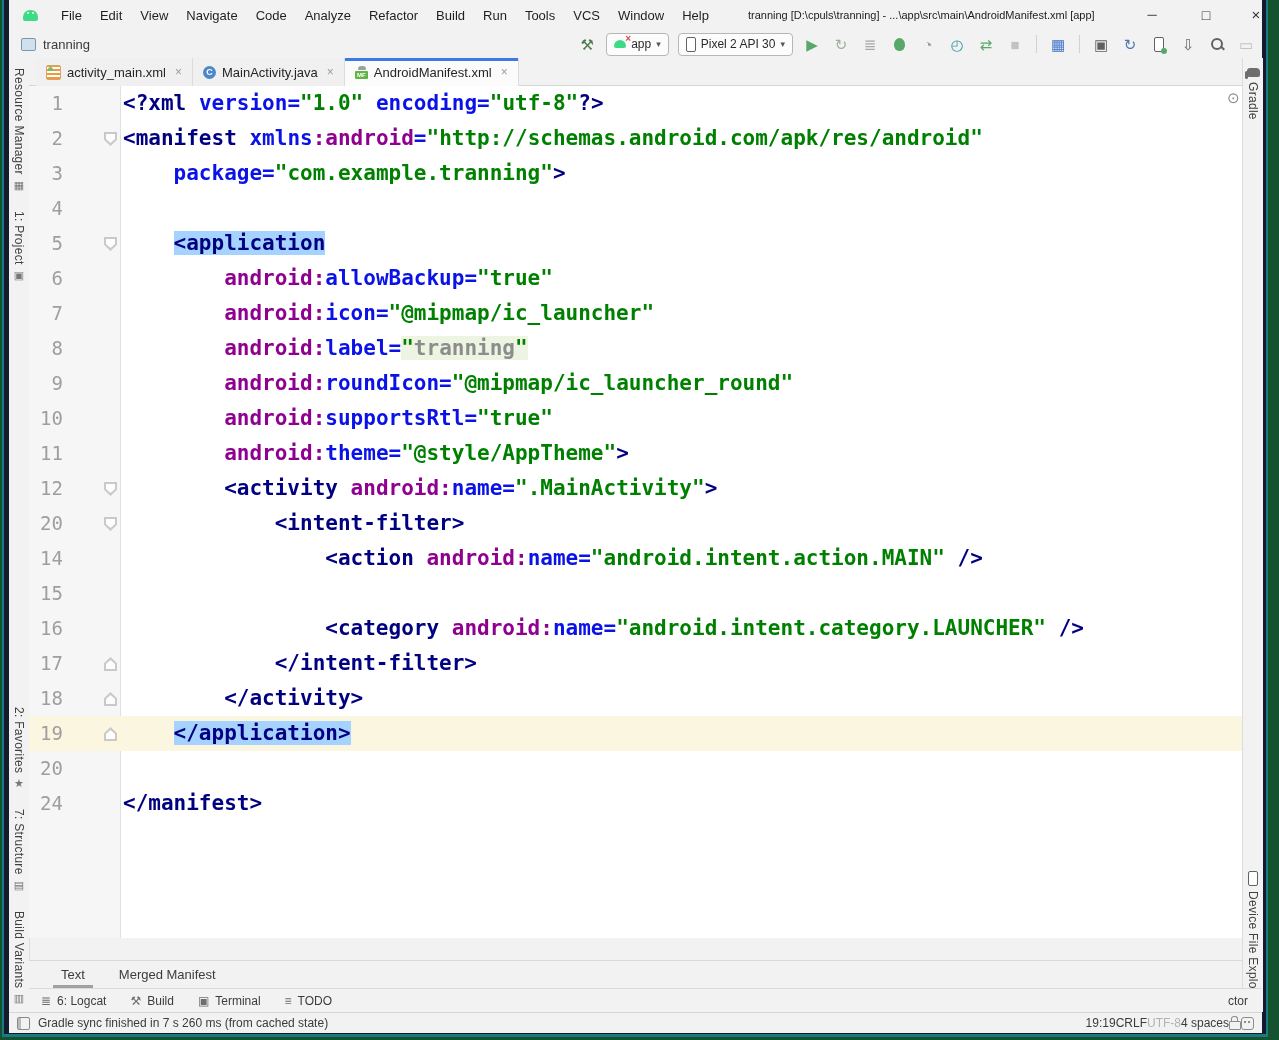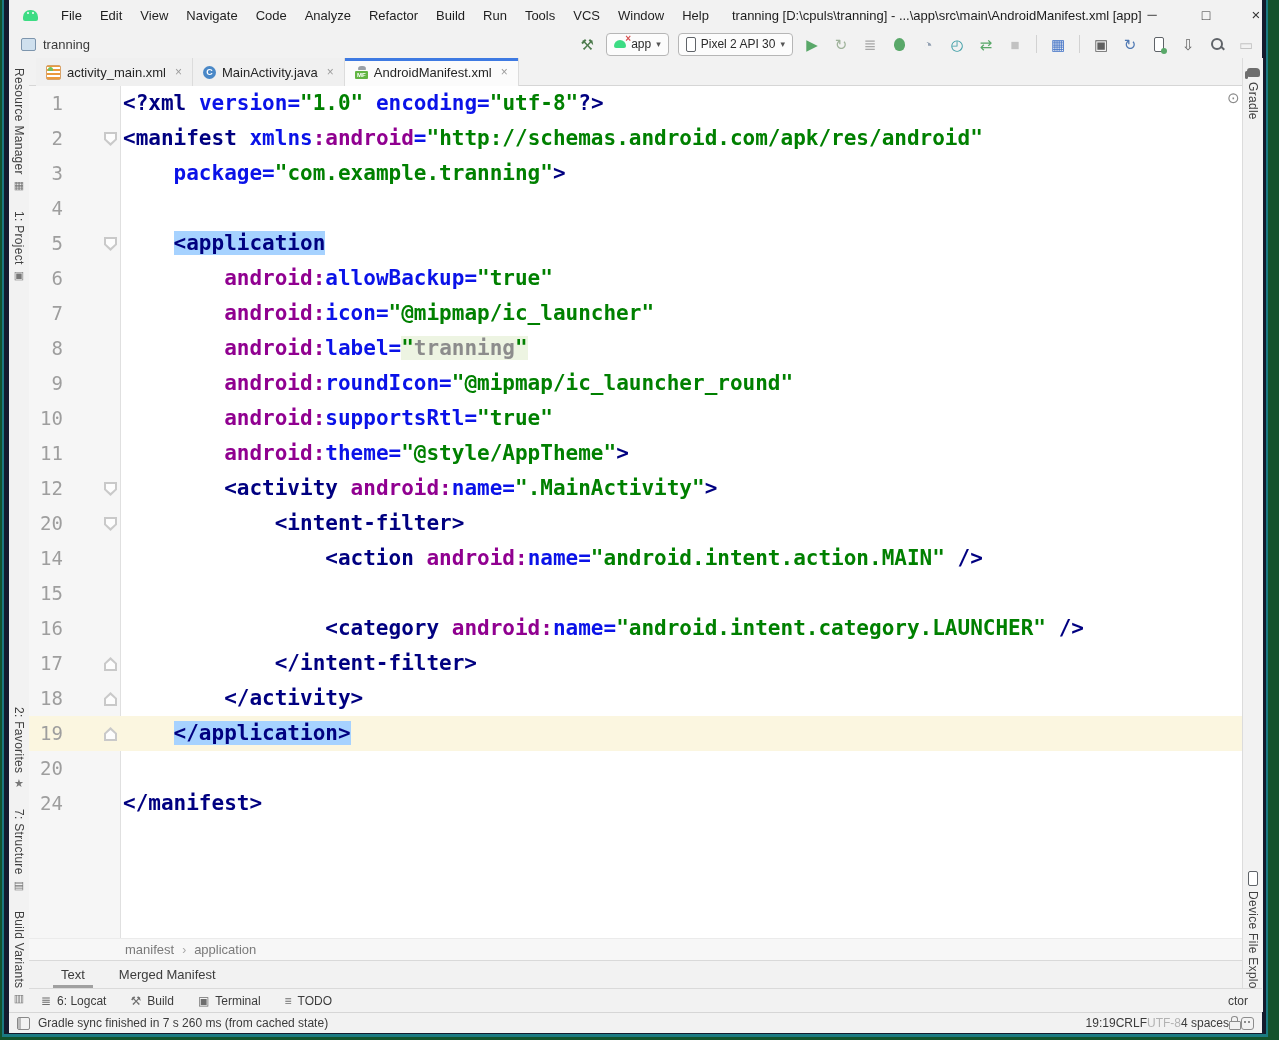--- a/index.html
+++ b/index.html
@@ -7,21 +7,21 @@
   .frame-teal{position:absolute;left:2px;top:0;width:1266px;height:1037px;background:#1a7a82;}
   .frame-inner{position:absolute;left:4px;top:0;width:1262px;height:1034px;background:#141b2e;}
   .win{position:absolute;left:9px;top:0;width:1253px;height:1032px;background:#f2f2f2;}
 
   
   .titlebar{position:absolute;left:0;top:0;width:1253px;height:30px;background:#f2f2f2;border-bottom:1px solid #dcdcdc;display:flex;align-items:center;}
   .as-logo{width:15px;height:11px;background:#3ddc84;border-radius:7px 7px 2px 2px;margin-left:14px;position:relative;}
   .as-logo::before{content:"";position:absolute;top:2px;left:4px;width:2px;height:2px;background:#fff;border-radius:50%;box-shadow:5px 0 #fff;}
   .menus{display:flex;margin-left:14px;}
   .menu-item{padding:0 9px;font-size:13px;color:#1f1f1f;line-height:29px;cursor:default;}
-  .win-title{margin-left:14px;font-size:13px;color:#1c1c1c;white-space:nowrap;}
+  .win-title{margin-left:30px;font-size:11px;color:#1c1c1c;white-space:nowrap;}
   .wc{position:absolute;top:0;width:34px;height:29px;display:flex;align-items:center;justify-content:center;font-size:13px;color:#333;}
   .wc.min{left:1126px;} .wc.max{left:1180px;font-size:14px;} .wc.close{left:1230px;font-size:15px;}
 
   
   .toolbar{position:absolute;left:0;top:30px;width:1253px;height:28px;background:#f2f2f2;border-bottom:1px solid #d8d8d8;}
   .nav-left{position:absolute;left:12px;top:0;height:28px;display:flex;align-items:center;gap:7px;}
   .ic-project-nav{width:13px;height:11px;border:1.5px solid #7d95ad;border-radius:2px;background:#cfe0ee;}
   .nav-label{font-size:13px;color:#3a3a3a;}
   .tb-right{position:absolute;right:6px;top:0;height:28px;display:flex;align-items:center;gap:9px;}
   .tbi{width:20px;height:20px;display:flex;align-items:center;justify-content:center;font-size:15px;line-height:1;cursor:default;}
@@ -364,25 +364,20 @@
           </div>
           <div class="crow">
             <div class="gnum">24</div>
             <div class="gfold"></div>
             <div class="ccode"><span class="s-tag">&lt;/manifest&gt;</span></div>
           </div>
         </div>
       <span class="inspect-widget">⊙</span>
     </div>
 
-    <div class="crumbs" id="crumbs">
-        <span>manifest</span>
-        <span class="crumb-sep">›</span>
-        <span>application</span>
-      </div>
 
     <div class="btabs" id="btabs">
         <div class="btab active">Text</div>
         <div class="btab">Merged Manifest</div>
       </div>
 
     <div class="twbar">
       <span id="twitems" style="display:flex;gap:24px;">
           <span class="twitem">
             <span class="twicon">≣</span>

